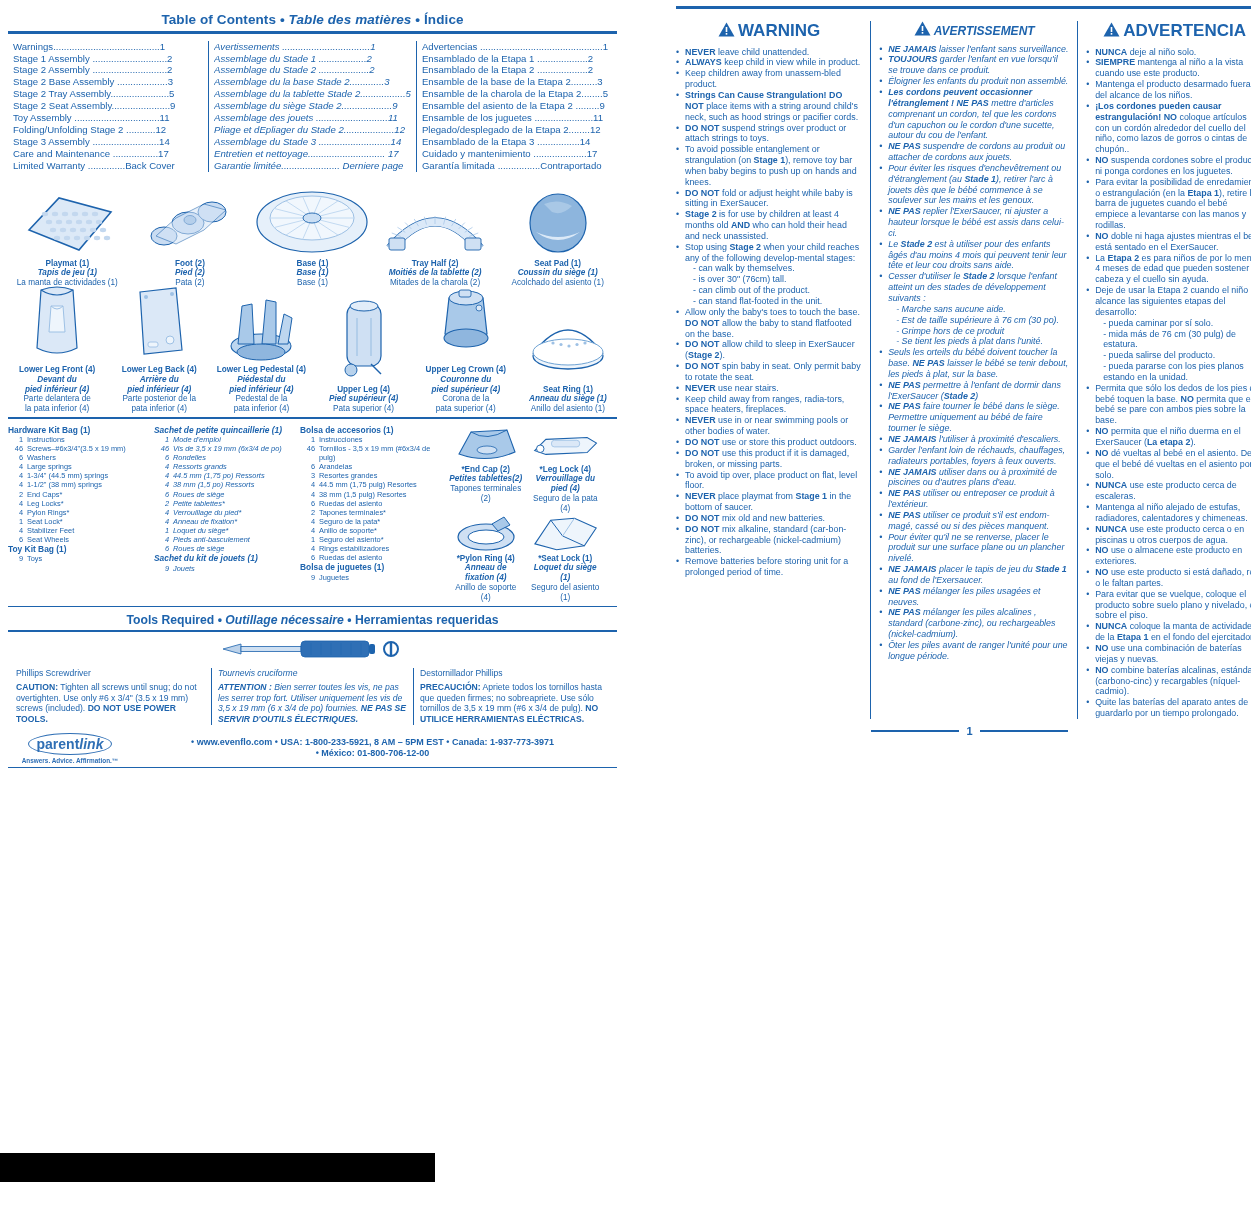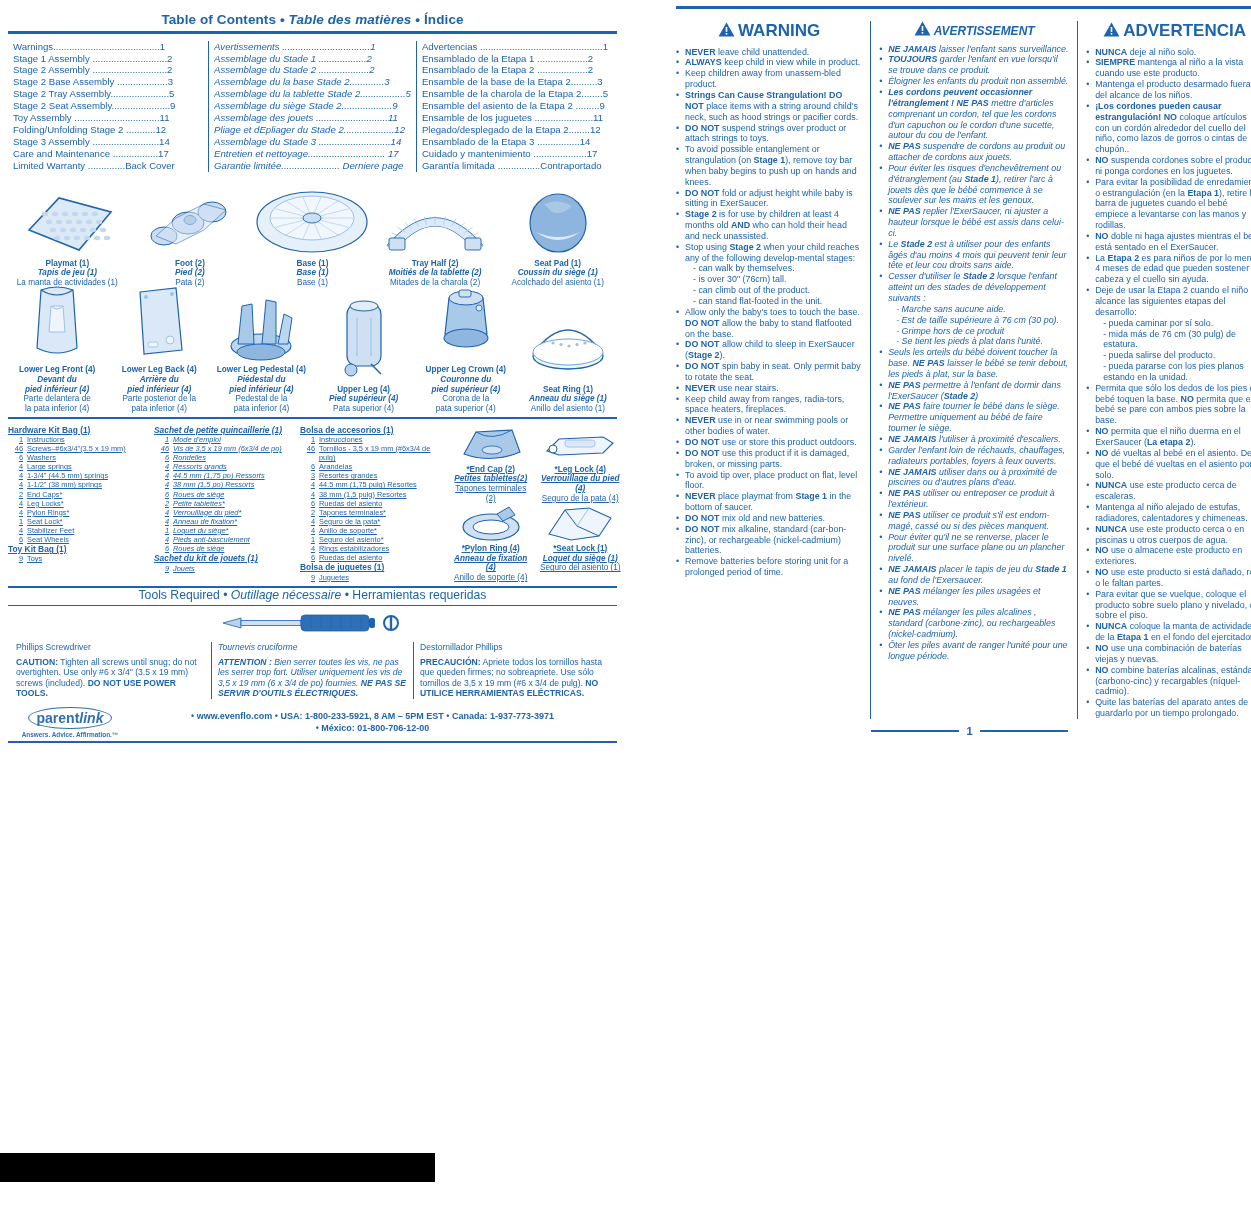--- a/index.html
+++ b/index.html
@@ -32,34 +32,34 @@
   
   .parts{margin:10px 6px 0 6px;}
   .parts-row{display:flex;justify-content:space-around;align-items:flex-end;}
   .part{text-align:center;flex:1;padding:0 2px;}
   .part .art{height:74px;display:flex;align-items:flex-end;justify-content:center;}
   .part .cap{font-size:8.2px;line-height:9.8px;font-weight:bold;margin-top:3px;}
   .part .cap .fr{font-style:italic;font-weight:bold;display:block;}
   .part .cap .es{font-weight:normal;display:block;}
 
   
-  .kits{display:flex;margin:6px 0 0 8px;text-decoration:underline;}
+  .kits{display:flex;margin:6px 20px 0 8px;}
   .kitcol{width:140px;padding-right:6px;}
   .kit-h{font-size:8.4px;font-weight:bold;line-height:10.4px;}
   .kit-li{font-size:7.4px;line-height:9.1px;display:flex;}
   .kit-li .n{width:15px;text-align:right;padding-right:4px;flex:none;}
   .kitcol.fr .kit-h,.kitcol.fr .kit-li{font-style:italic;}
   .smallparts{flex:1;display:flex;flex-wrap:wrap;justify-content:space-around;}
   .sp{width:46%;text-align:center;}
   .sp .art{height:40px;display:flex;align-items:center;justify-content:center;}
   .sp .cap{font-size:8.2px;line-height:9.8px;font-weight:bold;}
   .sp .cap .fr{font-style:italic;display:block;}
   .sp .cap .es{font-weight:normal;display:block;}
 
-  .tools-title{text-align:center;font-weight:normal;font-size:12.2px;}
+  .tools-title{text-align:center;font-weight:bold;font-size:12.2px;margin-top:6px;}
   .tools-title .it{font-style:italic;}
   .tools-body{display:flex;margin:6px 10px 0 10px;}
   .tcol{flex:1;padding:0 6px;font-size:8.6px;line-height:10.6px;}
   .tcol.mid{border-left:1px solid #1d63ad;border-right:1px solid #1d63ad;font-style:italic;}
   .tcol .name{margin-bottom:4px;}
   .tcol b{font-weight:bold;text-align:center;}
   .screwdriver{display:flex;justify-content:center;align-items:center;margin-top:4px;}
 
   .footer{display:flex;align-items:center;margin:8px 10px 0 10px;}
   .logo{width:120px;text-align:center;}

